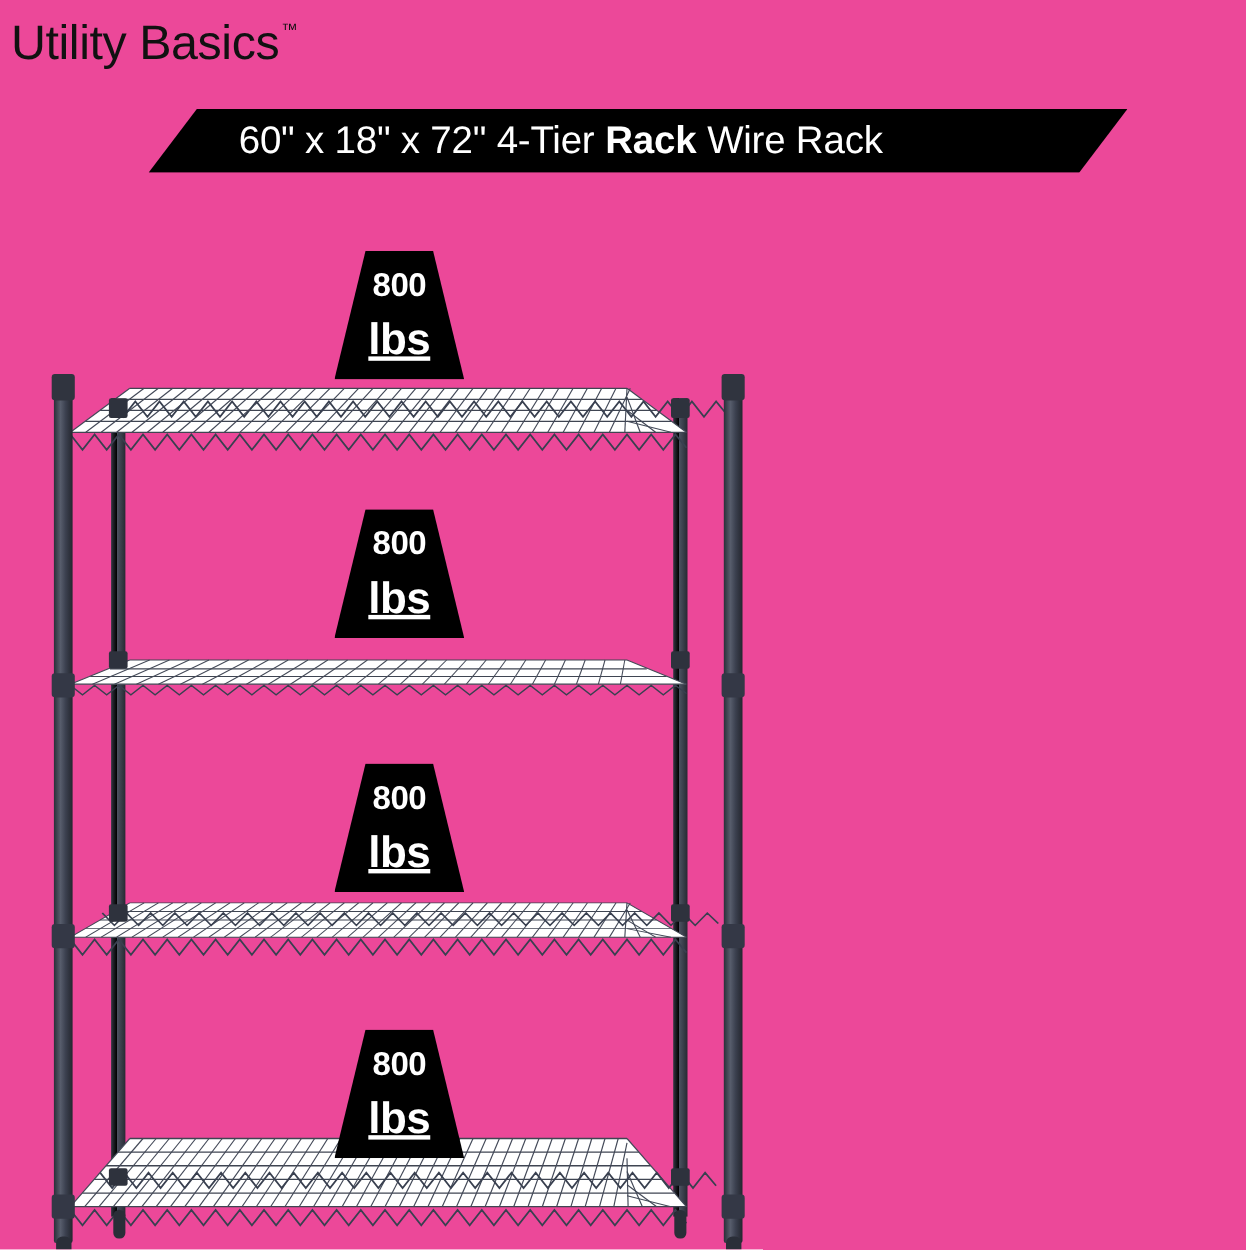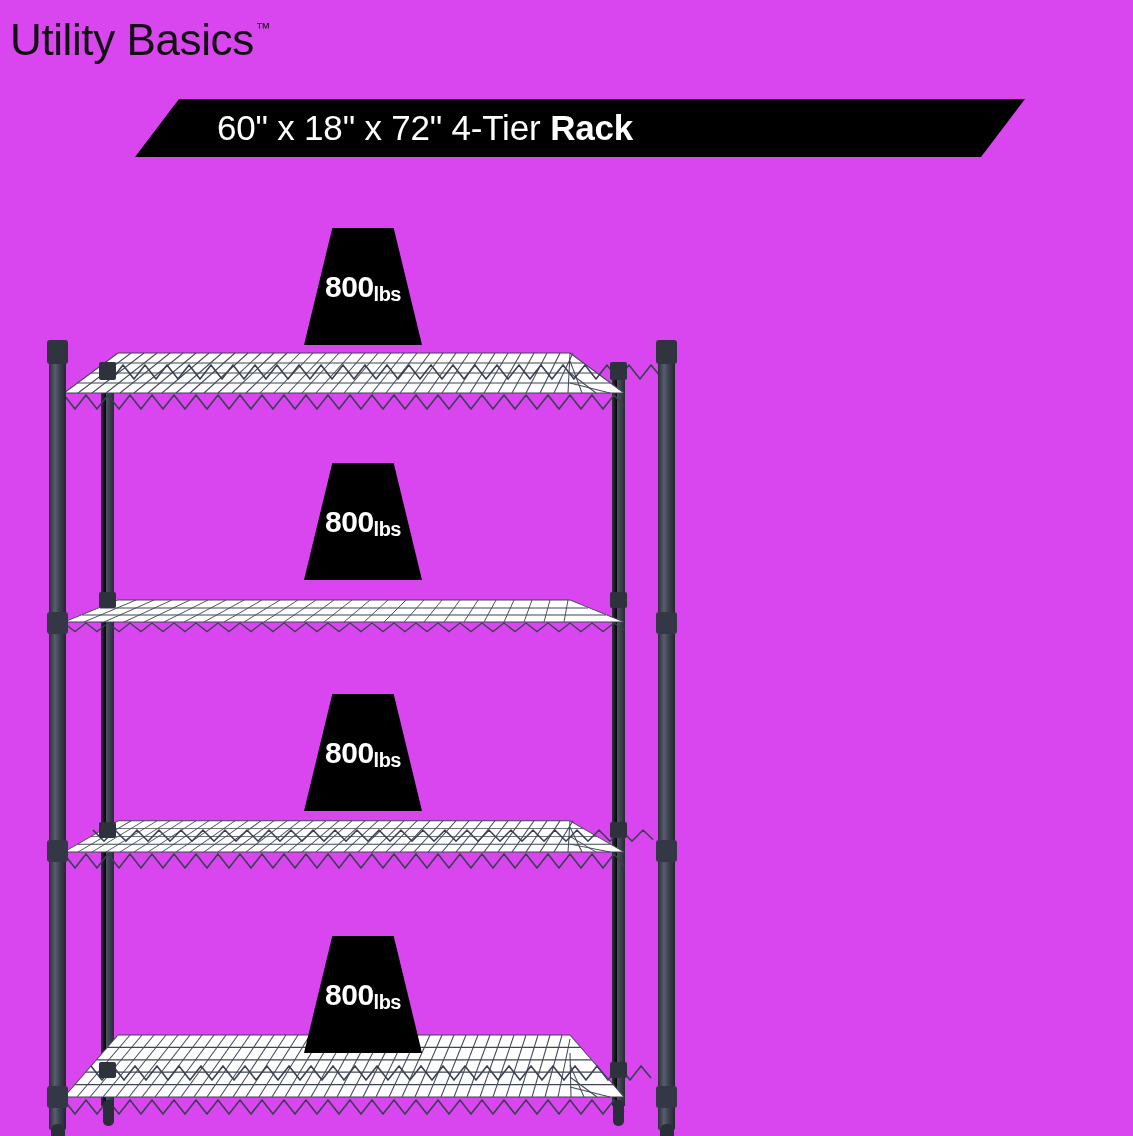--- a/index.html
+++ b/index.html
@@ -2,21 +2,21 @@
 <html><head>
 <meta charset="utf-8">
 <title>Utility Basics Wire Rack</title>
 <style>
   html,body{margin:0;padding:0;background:#ffffff;}
   body{
     width:1133px;height:1136px;position:relative;overflow:hidden;
     font-family:"Liberation Sans","DejaVu Sans",sans-serif;
     color:#0d0d0d;-webkit-font-smoothing:antialiased;
   }
-  .page{position:absolute;inset:0;background:#d946ef;}
+  .page{position:absolute;inset:0;background:#ec4899;}
 
   
   #brand{
     position:absolute;left:10px;top:2px;
     font-size:44px;line-height:52px;font-weight:400;
     letter-spacing:-0.4px;color:#111;white-space:nowrap;
   }
   #brand .tm{font-size:15px;vertical-align:22px;letter-spacing:0;margin-left:2px;}
 
   
@@ -38,26 +38,26 @@
   #rack{position:absolute;left:0px;top:300px;width:740px;height:836px;}
   #rack svg{display:block;width:740px;height:836px;}
 
   
   .badge{position:absolute;color:#fff;}
   .badge .trap{
     position:absolute;inset:0;background:#000;
     clip-path:polygon(24% 0,76% 0,100% 100%,0 100%);
   }
   .badge .txt{
-    position:absolute;inset:0;display:flex;flex-direction:row;
+    position:absolute;inset:0;display:flex;flex-direction:column;
     align-items:center;justify-content:center;
     font-weight:700;letter-spacing:-0.5px;line-height:1.0;
   }
   .badge .n{font-size:30px;}
-  .badge .u{font-size:20px;margin-top:14px;}
+  .badge .u{font-size:40px;margin-top:14px;text-decoration:underline;}
 
   #badge-1{left:304px;top:228px;width:118px;height:117px;}
   #badge-2{left:304px;top:463px;width:118px;height:117px;}
   #badge-3{left:304px;top:694px;width:118px;height:117px;}
   #badge-4{left:304px;top:936px;width:118px;height:117px;}
 
   
   #copy{
     position:absolute;left:739px;top:437px;width:394px;
     font-size:31px;line-height:38px;color:#111;letter-spacing:-0.2px;
@@ -76,20 +76,21 @@
     <span>Utility Basics</span><span class="tm">™</span>
   </div>
 
   <div id="banner-wrap">
     <div id="banner-shape"></div>
     <div id="banner-text">
       <span>60" x 18" x 72" 4-Tier</span>
         <span class="sp"></span>
         <span class="b">Rack</span>
         <span class="sp"></span>
+        <span>Wire Rack</span>
     </div>
   </div>
 
   <div id="rack">
     <svg viewBox="0 0 740 836" xmlns="http://www.w3.org/2000/svg">
       <defs>
         <linearGradient id="postG" x1="0" y1="0" x2="1" y2="0">
           <stop offset="0" stop-color="#2b2f39"></stop>
           <stop offset="0.35" stop-color="#575d6c"></stop>
           <stop offset="0.62" stop-color="#3c4150"></stop>

